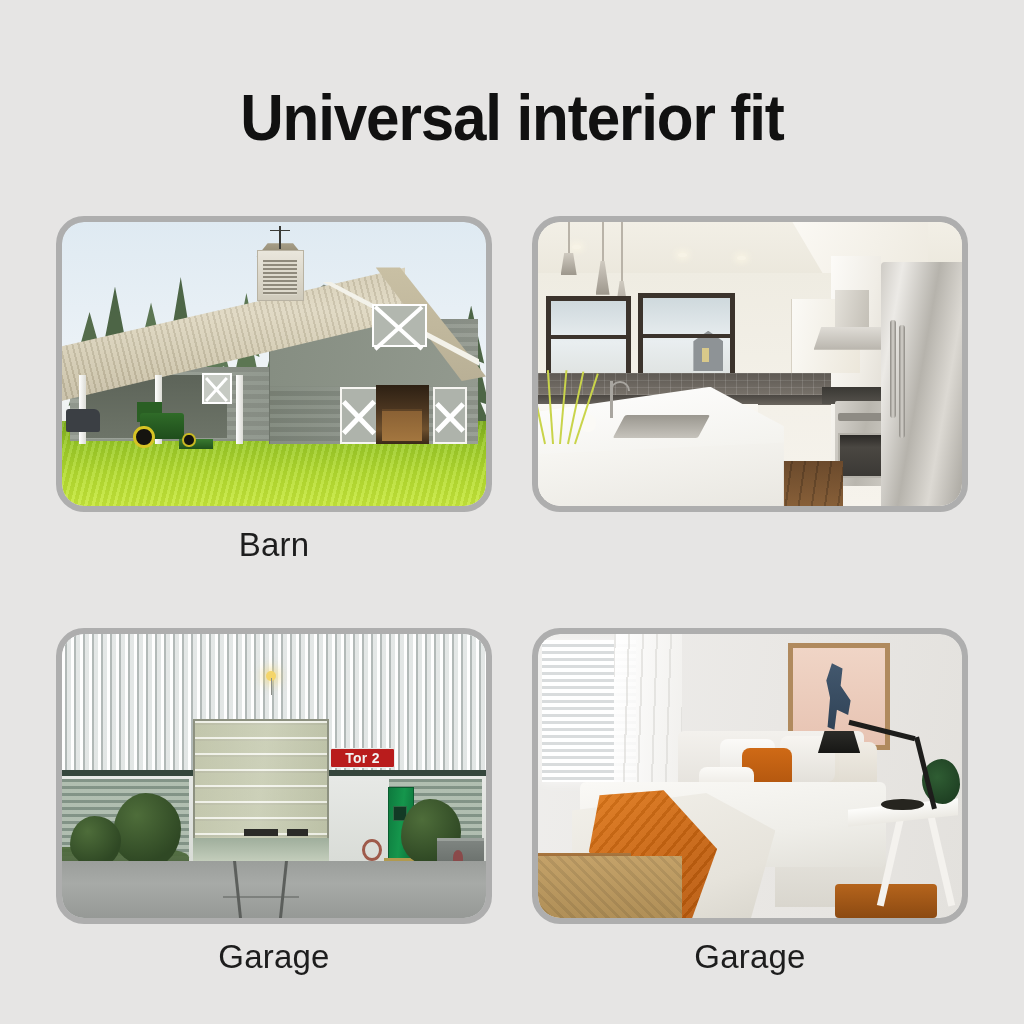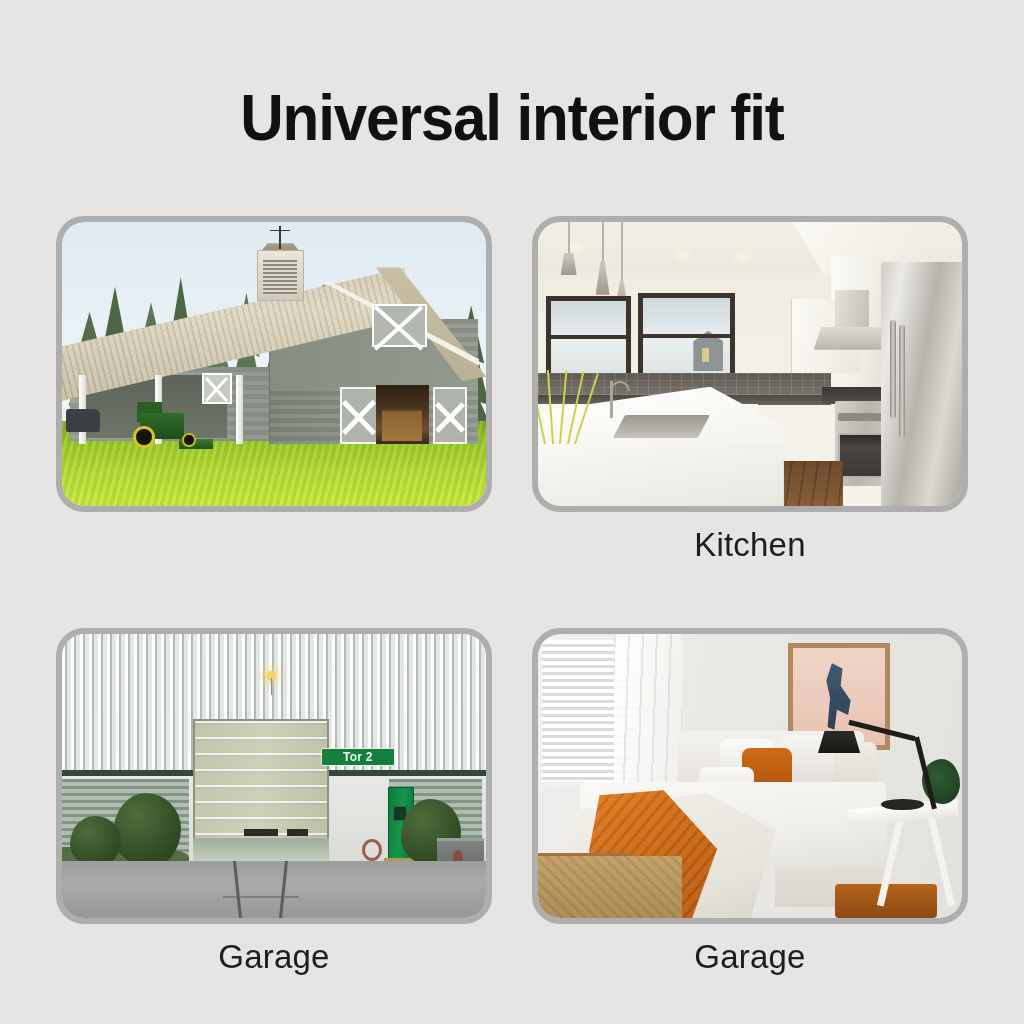--- a/index.html
+++ b/index.html
@@ -476,27 +476,27 @@
     position: absolute; left: 48.2%; top: 13%;
     width: 10px; height: 10px; border-radius: 50%;
     background: #f4d56a; box-shadow: 0 0 10px 4px rgba(246,216,110,.55);
   }
   .gar-lamp-stem {
     position: absolute; left: 49.2%; top: 15.5%;
     width: 1.5px; height: 6%; background: #8c8f8a;
   }
   .gar-sign {
     position: absolute; right: 21.5%; top: 40%;
-    padding: 2px 21px;
-    background: #15803d;
+    padding: 2px 14px;
+    background: #b91c1c;
     border: 1.5px solid #e9ebea;
     border-radius: 2px;
     color: #f2f3f2;
     font-family: "Liberation Sans", sans-serif;
-    font-size: 12px;
+    font-size: 14px;
     font-weight: 700;
     line-height: 1;
     letter-spacing: .3px;
   }
   .gar-greendoor {
     position: absolute; right: 17%; top: 54%; width: 6%; height: 26%;
     background: linear-gradient(96deg, #0e7a3e, #15964c 50%, #0c6e38);
     border: 1.5px solid #0a5c2f; box-sizing: border-box;
   }
   .gar-greendoor:after {
@@ -720,20 +720,21 @@
 
         <div class="barn-tractor">
           <div class="t-cab"></div>
           <div class="t-body"></div>
           <div class="t-deck"></div>
           <div class="t-wheel-b"></div>
           <div class="t-wheel-f"></div>
         </div>
       </div>
     </div>
+    <div class="caption">Barn</div>
   </div>
 
   <div class="cell">
     <div class="card">
       <div class="photo">
         <div class="kit-bg"></div>
         <div class="kit-ceiling"></div>
         <div class="kit-ceiling-slope"></div>
         <div class="kit-wall"></div>
 
@@ -779,21 +780,20 @@
         <div class="kit-vase"></div>
         <div class="kit-stems">
           <i style="left:10%; transform:rotate(-12deg);"></i>
           <i style="left:30%; transform:rotate(-4deg);"></i>
           <i style="left:50%; transform:rotate(5deg);"></i>
           <i style="left:70%; transform:rotate(12deg);"></i>
           <i style="left:88%; transform:rotate(18deg);"></i>
         </div>
       </div>
     </div>
-    <div class="caption">Kitchen</div>
   </div>
 
   <div class="cell row2">
     <div class="card">
       <div class="photo">
         <div class="gar-sky"></div>
         <div class="gar-wall"></div>
         <div class="gar-band"></div>
         <div class="gar-lowerwall"></div>
         <div class="gar-louver-l"></div>

